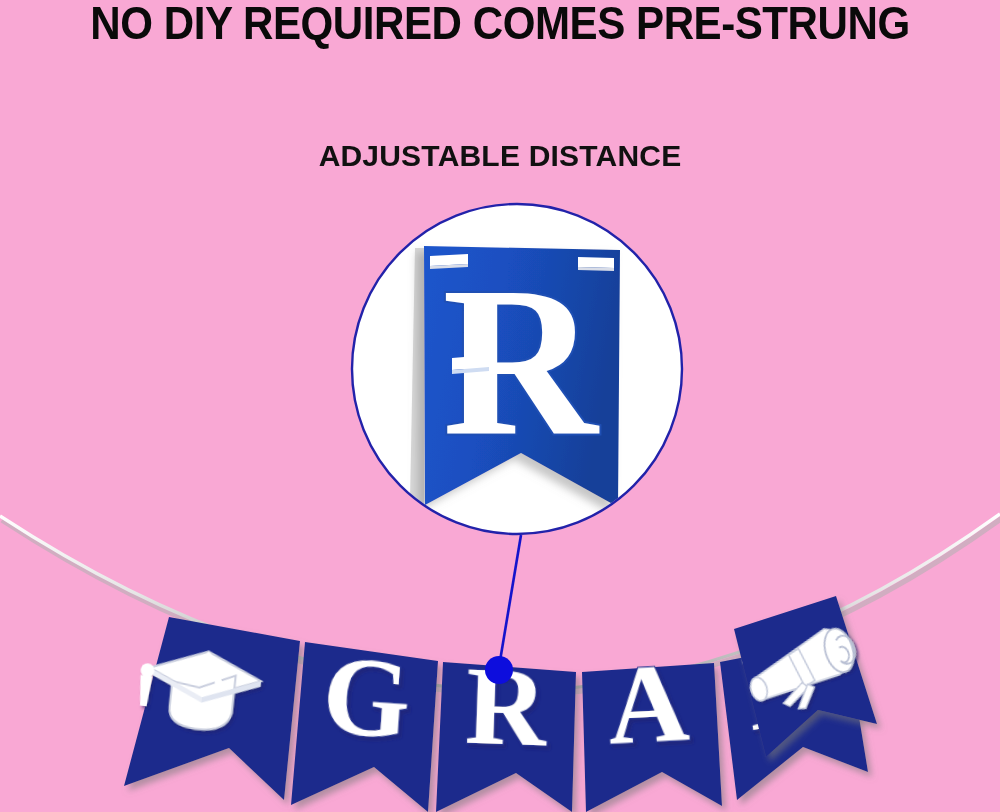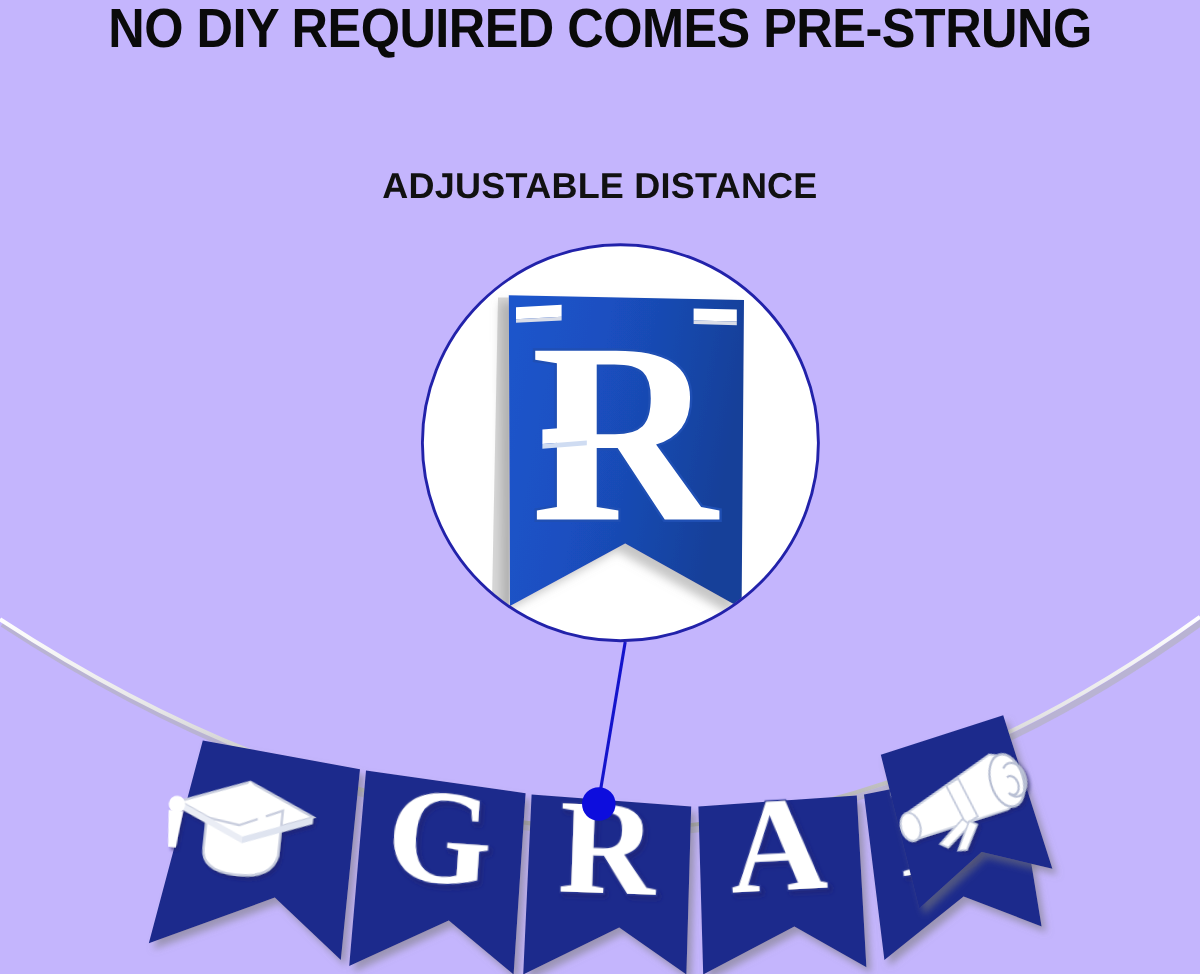--- a/index.html
+++ b/index.html
@@ -4,21 +4,21 @@
 <style>
   html, body {
     margin: 0;
     padding: 0;
     background: #ffffff;
   }
   #stage {
     position: relative;
     width: 1000px;
     height: 812px;
-    background: #c4b5fd;
+    background: #f9a8d4;
     overflow: hidden;
     font-family: "Liberation Sans", sans-serif;
   }
 
   
   #headline {
     position: absolute;
     left: 0;
     top: -4px;
     width: 1000px;

